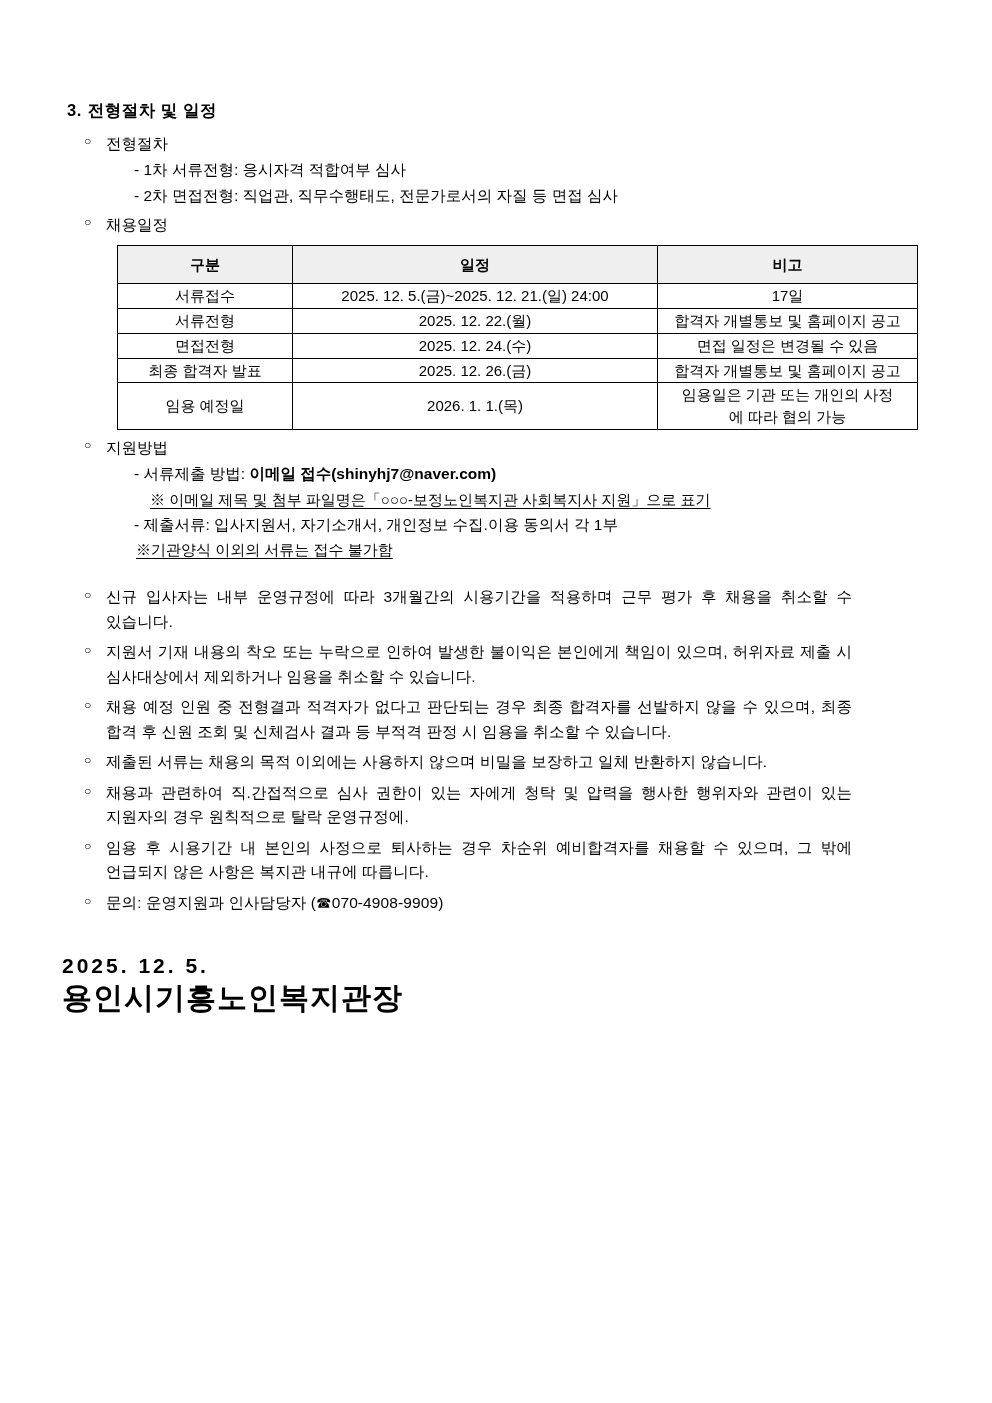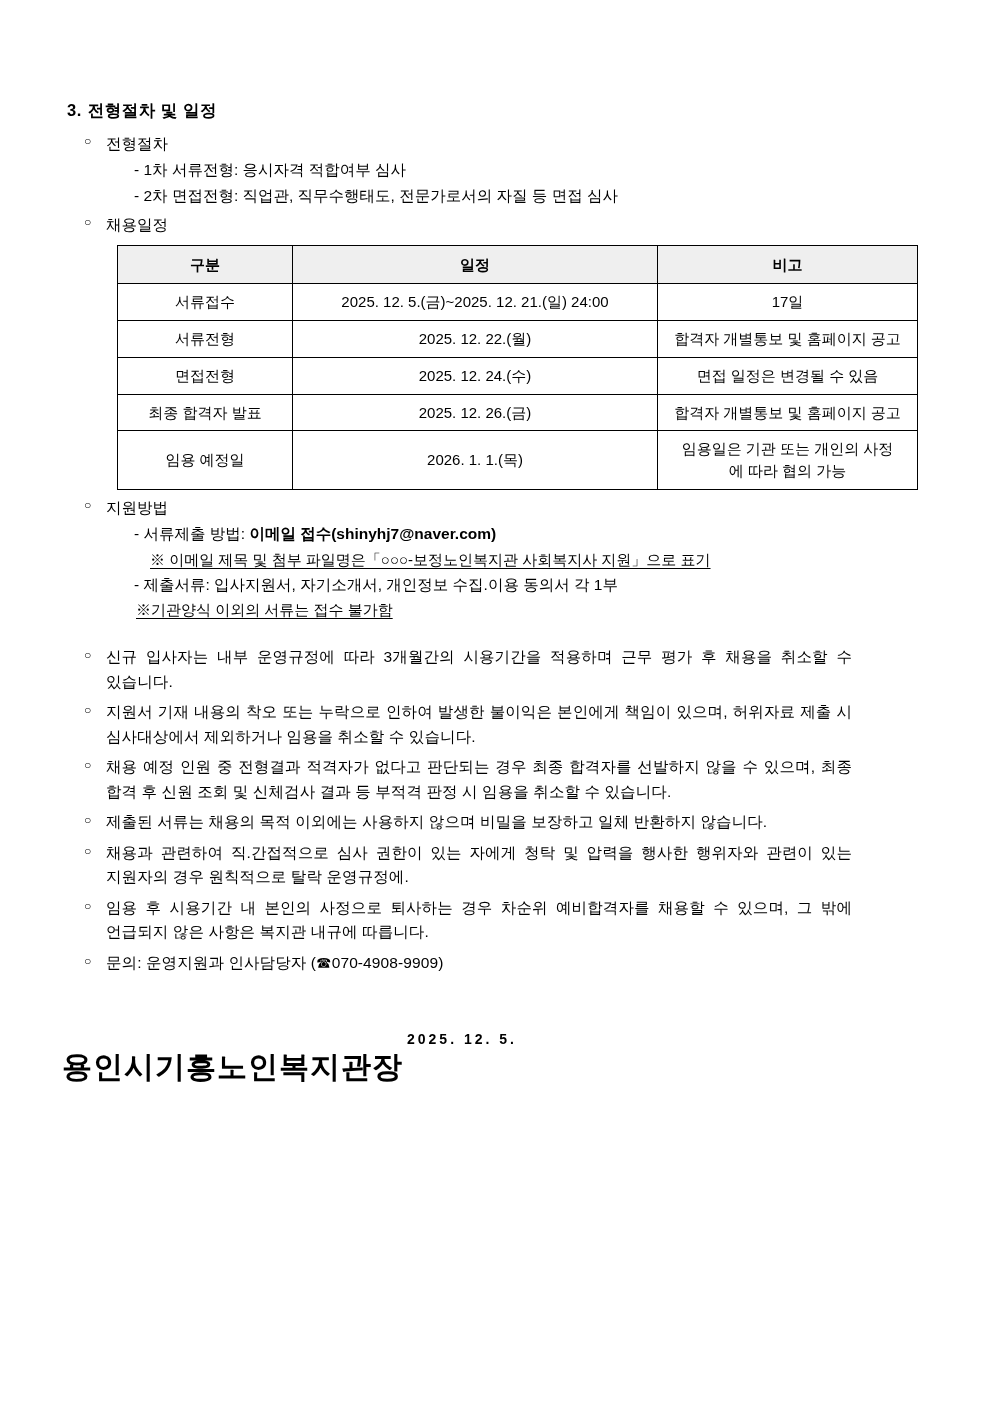--- a/index.html
+++ b/index.html
@@ -81,21 +81,21 @@
     width: 800px;
     table-layout: fixed;
     border-radius: 18px;
   }
   table.schedule th,
   table.schedule td {
     border: 1px solid #000000;
     text-align: center;
     vertical-align: middle;
     font-size: 15px;
-    padding: 7px 4px;
+    padding: 1px 4px;
     line-height: 1.45;
   }
   table.schedule thead th {
     font-weight: bold;
     background: #efefef;
     padding: 8px 4px;
   }
   table.schedule col.c1 { width: 175px; }
   table.schedule col.c2 { width: 365px; }
   table.schedule col.c3 { width: 260px; }
@@ -116,25 +116,25 @@
     left: 22px;
     top: 1px;
     font-size: 12px;
   }
   .spaced {
     letter-spacing: 0.1px;
   }
 
   
   .footer-date {
-    text-align: center;
-    font-size: 14px;
+    text-align: left;
+    font-size: 21px;
     font-weight: bold;
     letter-spacing: 3px;
-    margin-top: 56px;
+    margin-top: 39px;
   }
   .footer-org {
     text-align: left;
     font-size: 30px;
     font-weight: bold;
     letter-spacing: 1px;
   }
   .gap-md { height: 22px; }
 </style>
 </head>

